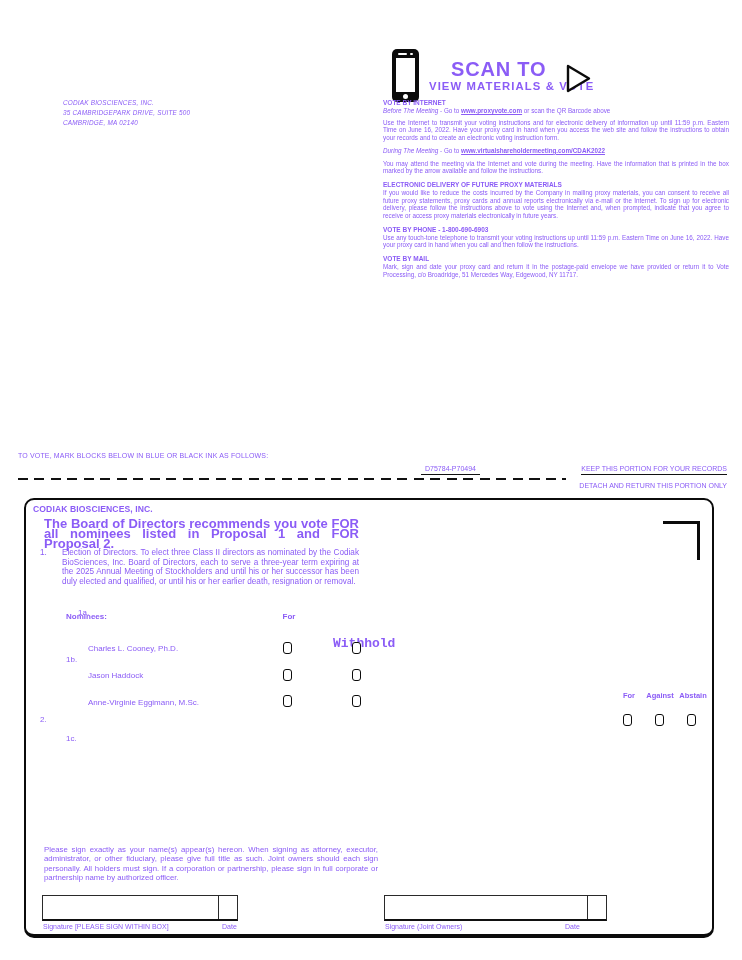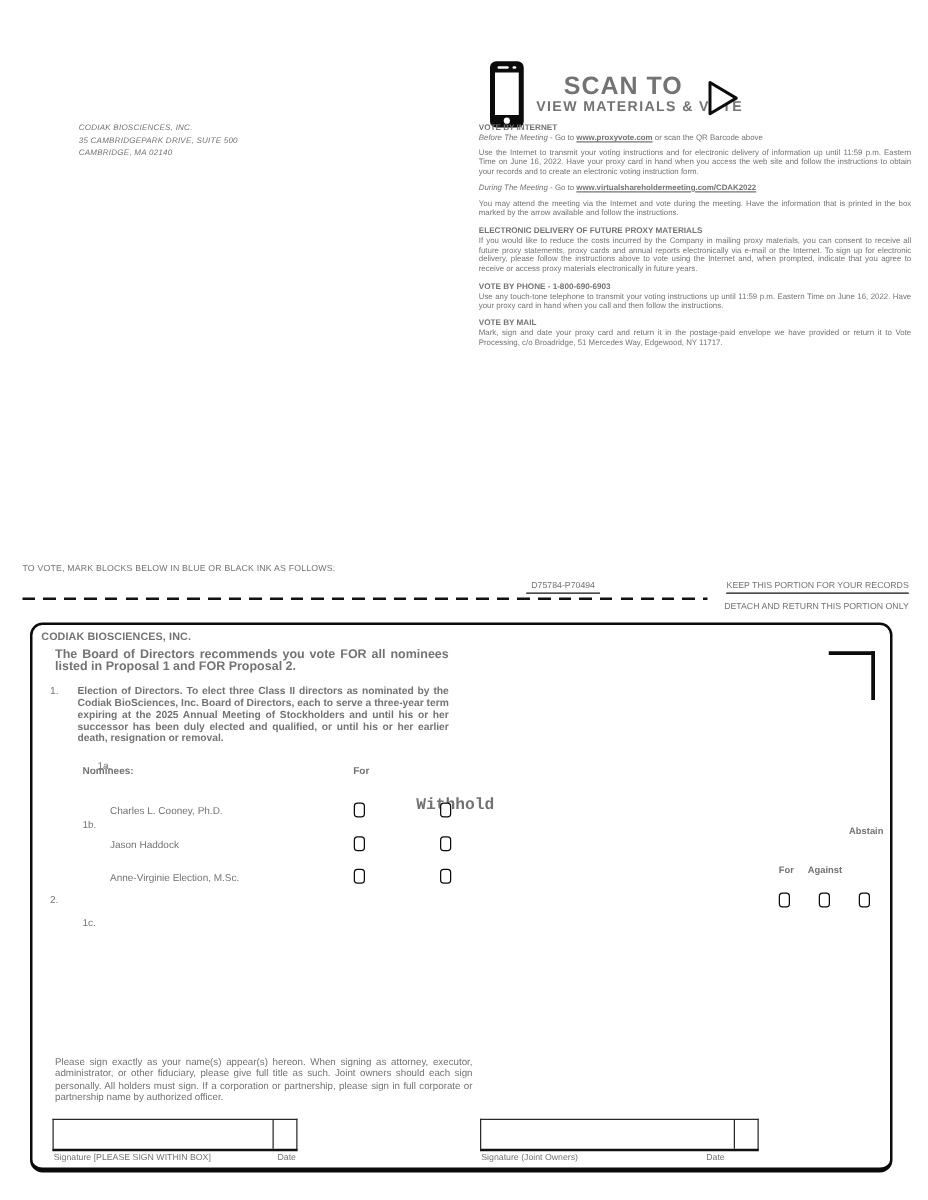--- a/index.html
+++ b/index.html
@@ -1,18 +1,18 @@
 <!DOCTYPE html>
 <html><head>
 <meta charset="utf-8">
 <style>
   html,body { margin:0; padding:0; background:#fff; }
   .page {
     position:relative; width:742px; height:960px; background:#fff;
-    font-family:"Liberation Sans", sans-serif; color:#737373; overflow:hidden;
+    font-family:"Liberation Sans", sans-serif; color:#8b5cf6; overflow:hidden;
   }
   .abs { position:absolute; }
 
   
   .ret-addr { font-size:6.4px; line-height:9.8px; font-style:italic; letter-spacing:.2px; }
 
   
   .phone-body { position:absolute; left:392px; top:49px; width:27px; height:53px; background:#0b0b0b; border-radius:5px; }
   .phone-speaker { position:absolute; left:6px; top:4px; width:9px; height:2.4px; background:#fff; border-radius:1px; }
   .phone-cam { position:absolute; left:18px; top:3.8px; width:2.6px; height:2.6px; background:#fff; border-radius:50%; }
@@ -34,23 +34,23 @@
   .mark-line { font-size:7px; letter-spacing:.15px; }
   .ctrl-num { font-size:7px; padding:0 4px 2px 4px; border-bottom:1.6px solid #111; }
   .keep-text { font-size:7px; padding-bottom:2px; border-bottom:1.6px solid #111; }
   .detach-text { font-size:7px; }
   .valid-notice { font-size:8px; font-weight:bold; text-align:center; letter-spacing:.1px; }
   .dashes { height:2.2px; background:repeating-linear-gradient(90deg,#111 0 10px,transparent 10px 16.5px); }
 
   
   .card-outline { border:2.5px solid #0b0b0b; border-bottom-width:4.5px; border-radius:10px; background:transparent; }
   .card-co { font-size:8.6px; font-weight:bold; letter-spacing:.1px; }
-  .recommend { font-size:10px; font-weight:bold; line-height:9.8px; text-align:justify; }
+  .recommend { font-size:13px; font-weight:bold; line-height:9.8px; text-align:justify; }
   .body-8 { font-size:8.2px; line-height:9.6px; }
-  .jst { text-align:justify;font-weight:bold; }
+  .jst { text-align:justify; }
   .bold-8 { font-size:8px; font-weight:bold; }
   .row-8 { font-size:8px; }
   .colhead { font-size:7.5px; font-weight:bold; text-align:center; }
   .checkbox { display:inline-block; width:7px; height:10px; border:1.7px solid #0b0b0b; border-radius:3px; background:#fff; box-sizing:content-box; }
   .corner-mark { width:34px; height:36px; border-top:3px solid #0b0b0b; border-right:3px solid #0b0b0b; }
   .disclaimer { font-size:7.8px; line-height:9.4px; text-align:justify; }
   .sigbox { display:flex; height:26px; border:1.2px solid #2a2a2a; border-bottom:2.4px solid #111; box-sizing:border-box; }
   .sig-cell { flex:1; }
   .date-cell { width:18px; border-left:1.2px solid #2a2a2a; }
   .sig-label { font-size:7px; }
@@ -119,27 +119,27 @@
   <div class="abs row-8" style="left:88px; top:644px;">Charles L. Cooney, Ph.D.</div>
   <span class="abs checkbox" style="left:283px; top:642px;"></span>
   <span class="abs checkbox" style="left:352px; top:642px;"></span>
 
   <div class="abs row-8" style="left:66px; top:655px;">1b.</div>
   <div class="abs row-8" style="left:88px; top:671px;">Jason Haddock</div>
   <span class="abs checkbox" style="left:283px; top:669px;"></span>
   <span class="abs checkbox" style="left:352px; top:669px;"></span>
 
   <div class="abs row-8" style="left:66px; top:734px;text-align:right;">1c.</div>
-  <div class="abs row-8" style="left:88px; top:698px;">Anne-Virginie Election, M.Sc.</div>
+  <div class="abs row-8" style="left:88px; top:698px;">Anne-Virginie Eggimann, M.Sc.</div>
   <span class="abs checkbox" style="left:283px; top:695px;"></span>
   <span class="abs checkbox" style="left:352px; top:695px;"></span>
 
   <div class="abs colhead" style="left:614px; top:691px; width:30px;">For</div>
   <div class="abs colhead" style="left:641px; top:691px; width:38px;">Against</div>
-  <div class="abs colhead" style="left:675px; top:660px; width:36px;">Abstain</div>
+  <div class="abs colhead" style="left:675px; top:691px; width:36px;">Abstain</div>
 
   <div class="abs row-8" style="left:40px; top:715px;">2.</div>
   <span class="abs checkbox" style="left:623px; top:714px;"></span>
   <span class="abs checkbox" style="left:655px; top:714px;"></span>
   <span class="abs checkbox" style="left:687px; top:714px;"></span>
 
   <div class="abs disclaimer" style="left:44px; top:845px; width:334px;">Please sign exactly as your name(s) appear(s) hereon. When signing as attorney, executor, administrator, or other fiduciary, please give full title as such. Joint owners should each sign personally. All holders must sign. If a corporation or partnership, please sign in full corporate or partnership name by authorized officer.</div>
 
   <div class="abs sigbox" style="left:42px; top:895px; width:196px;">
     <div class="sig-cell"></div>

